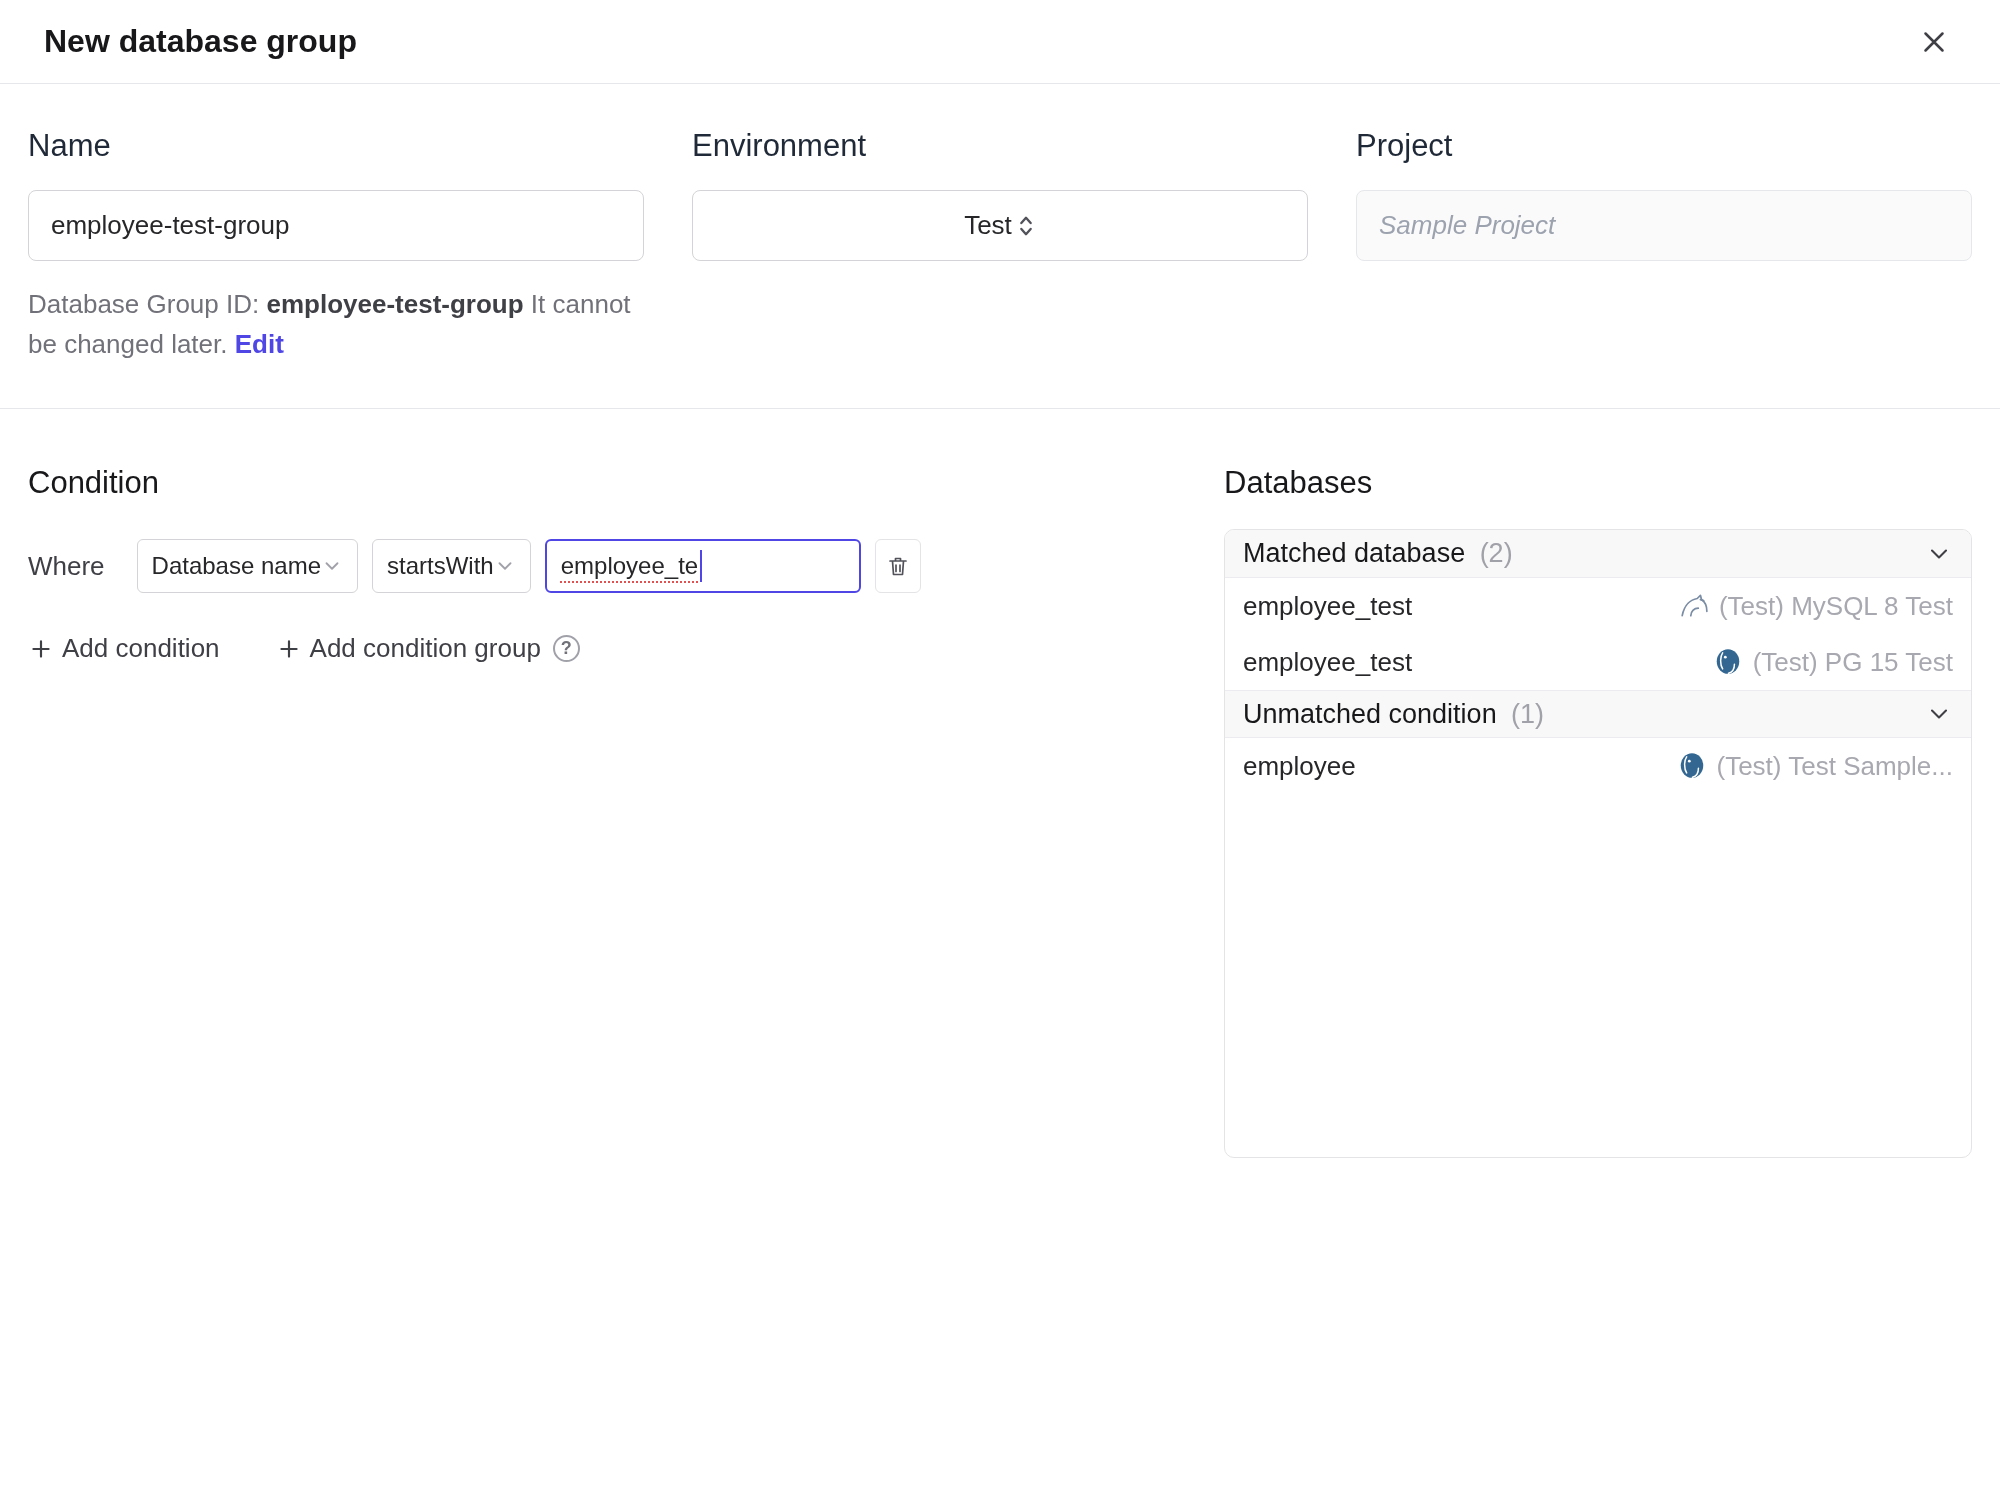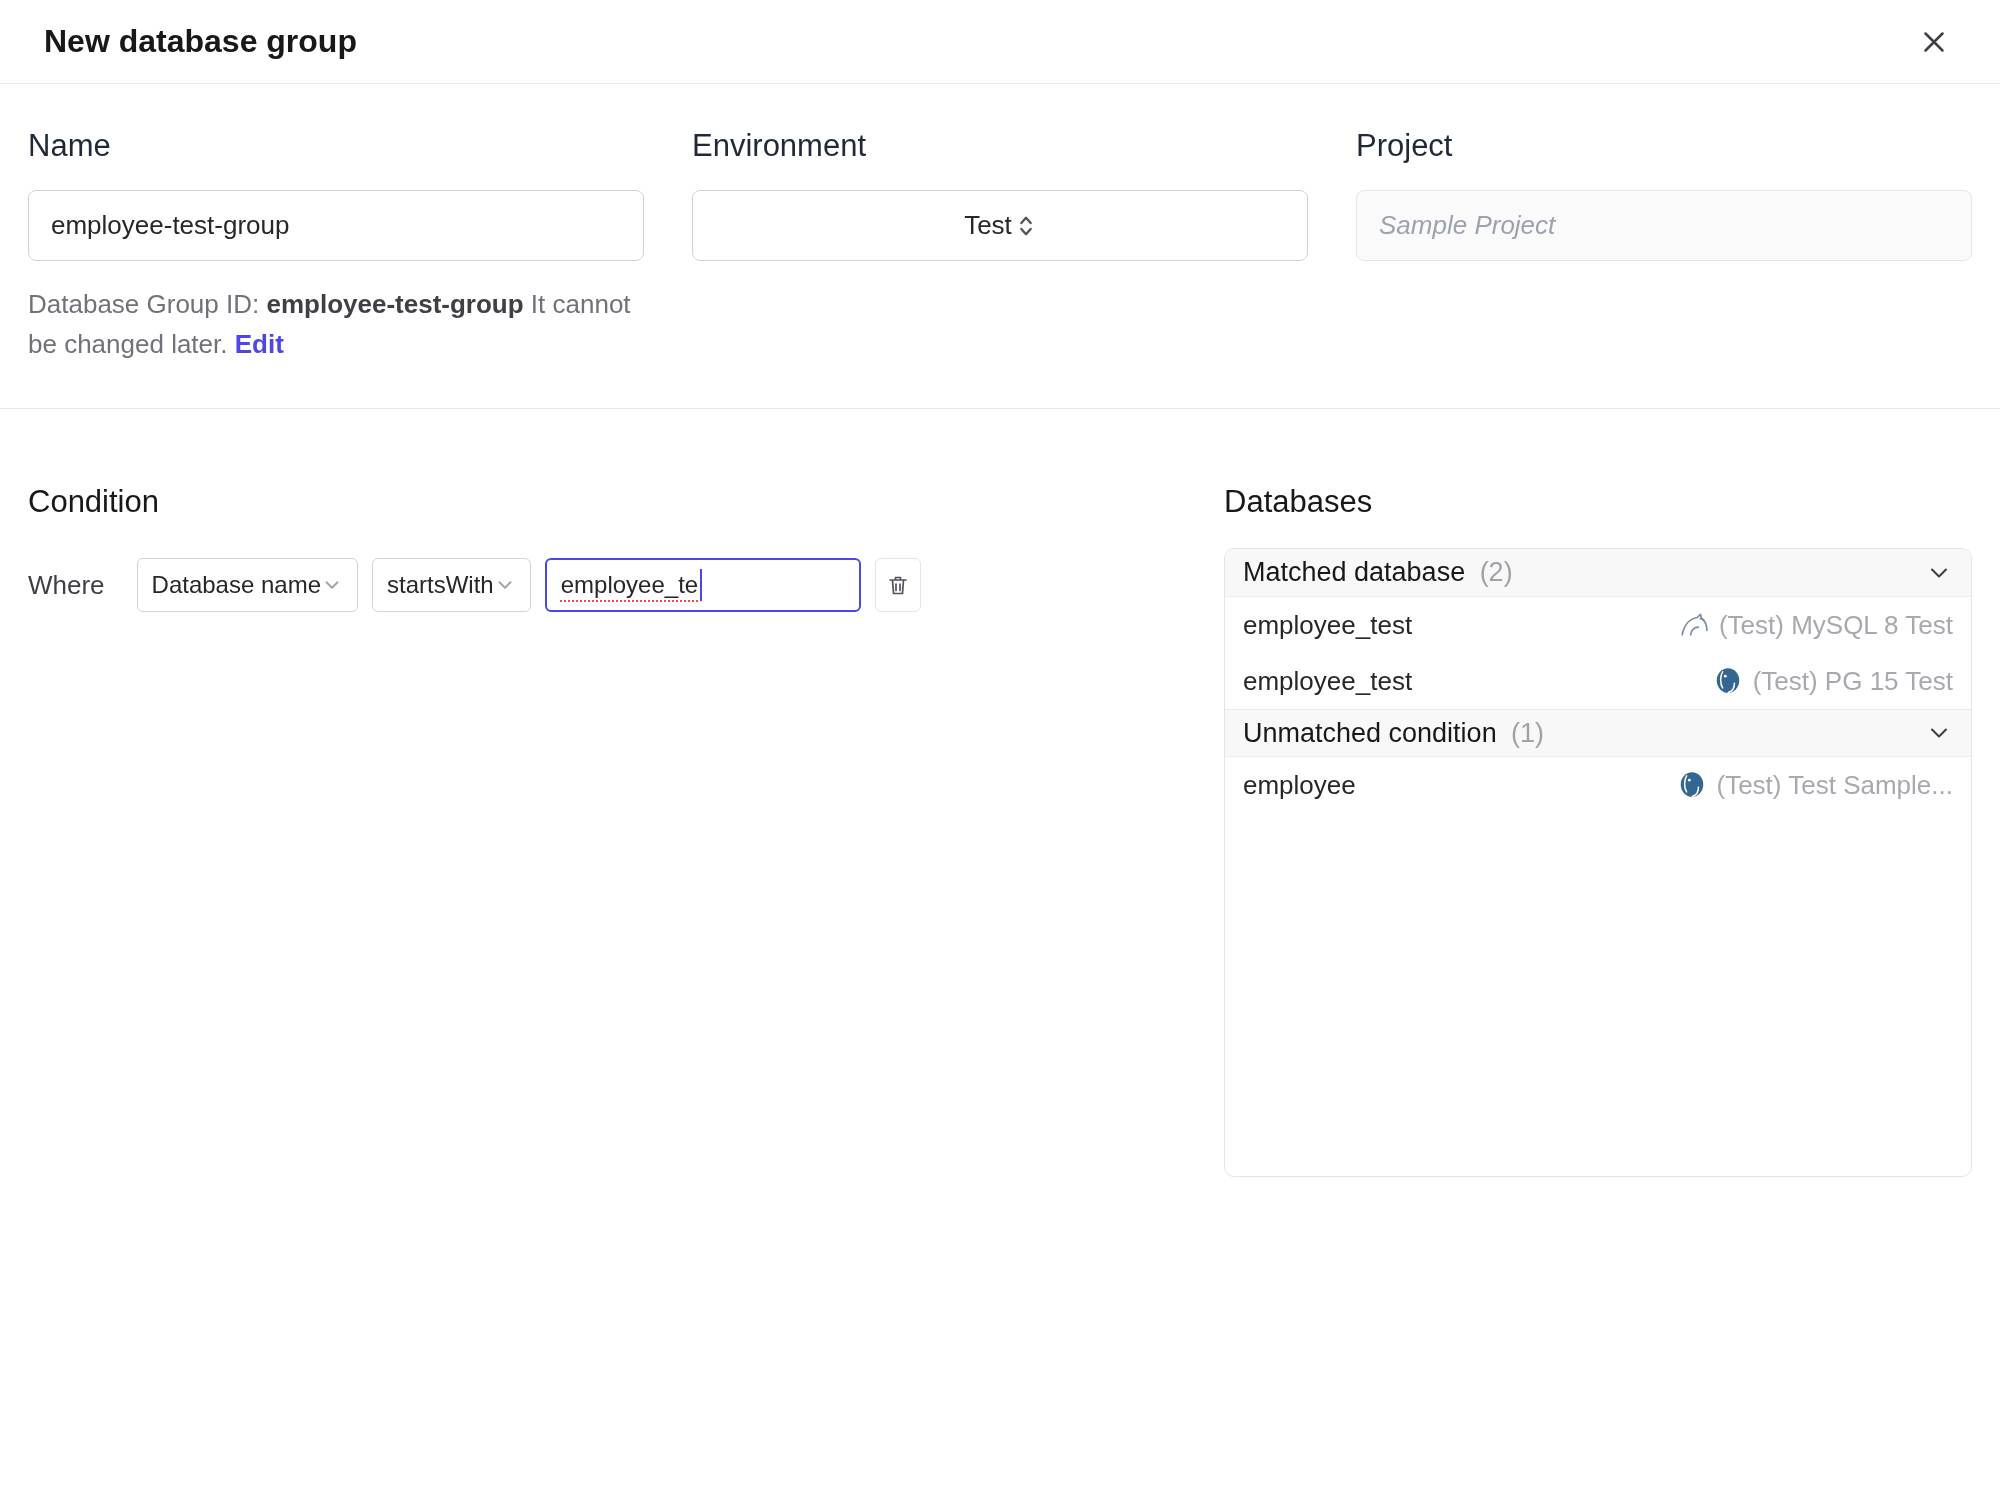--- a/index.html
+++ b/index.html
@@ -27,21 +27,21 @@
     display: flex; align-items: center; justify-content: center; cursor: pointer; }
 
   .helper { margin-top: 24px; max-width: 625px; font-size: 26px; line-height: 1.52;
     color: #71717a; }
   .helper .group-id { font-weight: 700; color: #3f3f46; }
   .helper .edit-link { color: #4f46e5; font-weight: 600; text-decoration: none; cursor: pointer; }
 
   .divider { border: none; border-top: 1px solid #e5e7eb; margin-top: 44px; }
 
   
-  .main { display: flex; padding: 0 28px; margin-top: 75px; gap: 48px; }
+  .main { display: flex; padding: 0 28px; margin-top: 56px; gap: 48px; }
   .left-col { flex: 1; }
   .right-col { width: 748px; flex: none; }
   .section-heading { font-size: 31px; font-weight: 500; color: #18181b; }
 
   
   .cond-row { display: flex; align-items: center; gap: 14px; margin-top: 38px; }
   .where-label { font-size: 26px; color: #3f3f46; margin-right: 18px; }
   .mini-select { height: 54px; border: 1px solid #d4d4d8; border-radius: 6px;
     background: #fff; display: flex; align-items: center; padding: 0 14px;
     font-size: 24px; color: #27272a; cursor: pointer; }
@@ -149,20 +149,35 @@
         <span class="caret"></span>
       </div>
 
       <button class="trash-btn">
         <svg width="24" height="24" viewBox="0 0 24 24" fill="none" stroke="#52525b" stroke-width="1.7" stroke-linecap="round" stroke-linejoin="round">
           <path d="M4 7h16M9.5 7V4.5h5V7M6.5 7l1 13.5h9l1-13.5M10 11v6.5M14 11v6.5"></path>
         </svg>
       </button>
     </div>
 
+    <div class="add-row">
+      <div class="add-link">
+        <svg width="26" height="26" viewBox="0 0 24 24" fill="none" stroke="#3f3f46" stroke-width="2" stroke-linecap="round">
+          <path d="M12 5v14M5 12h14"></path>
+        </svg>
+        <span>Add condition</span>
+      </div>
+      <div class="add-link">
+        <svg width="26" height="26" viewBox="0 0 24 24" fill="none" stroke="#3f3f46" stroke-width="2" stroke-linecap="round">
+          <path d="M12 5v14M5 12h14"></path>
+        </svg>
+        <span>Add condition group</span>
+        <span class="help-circle">?</span>
+      </div>
+    </div>
   </div>
 
   <div class="right-col">
     <div class="section-heading">Databases</div>
 
     <div class="db-panel">
 
       <div class="group-header">
         <div>
           <span class="group-title">Matched database</span>

